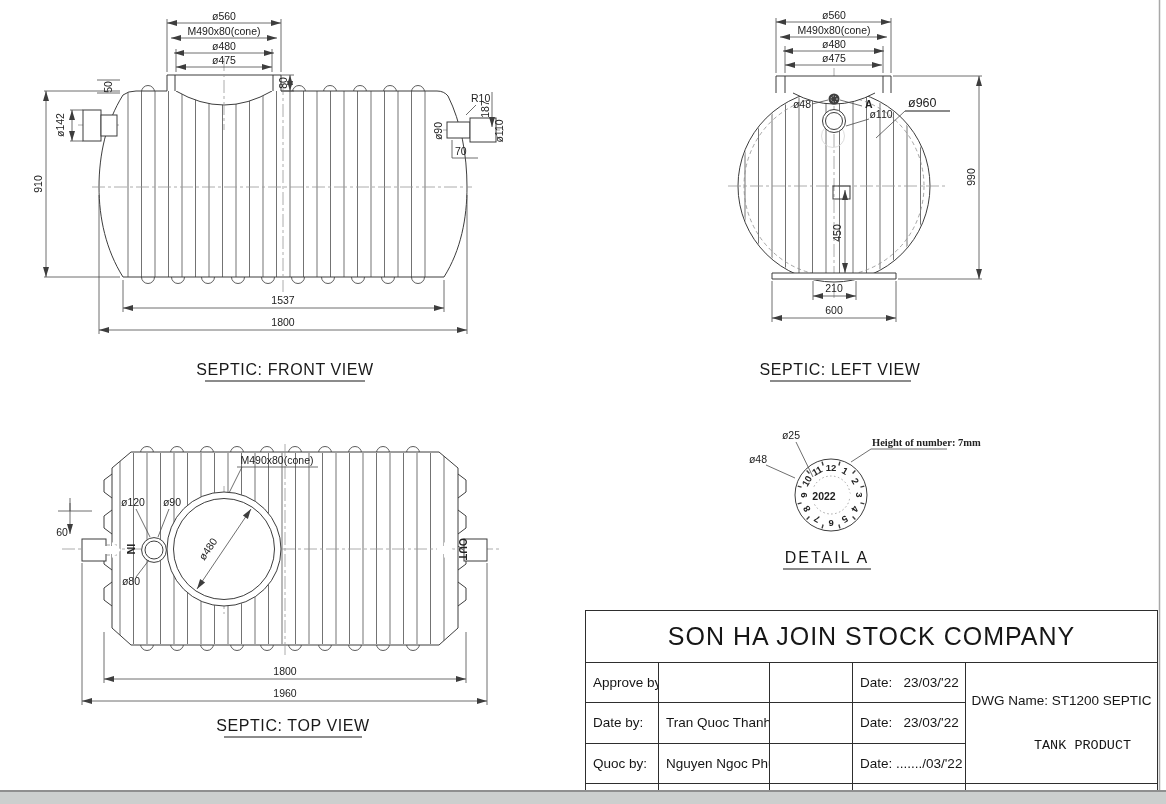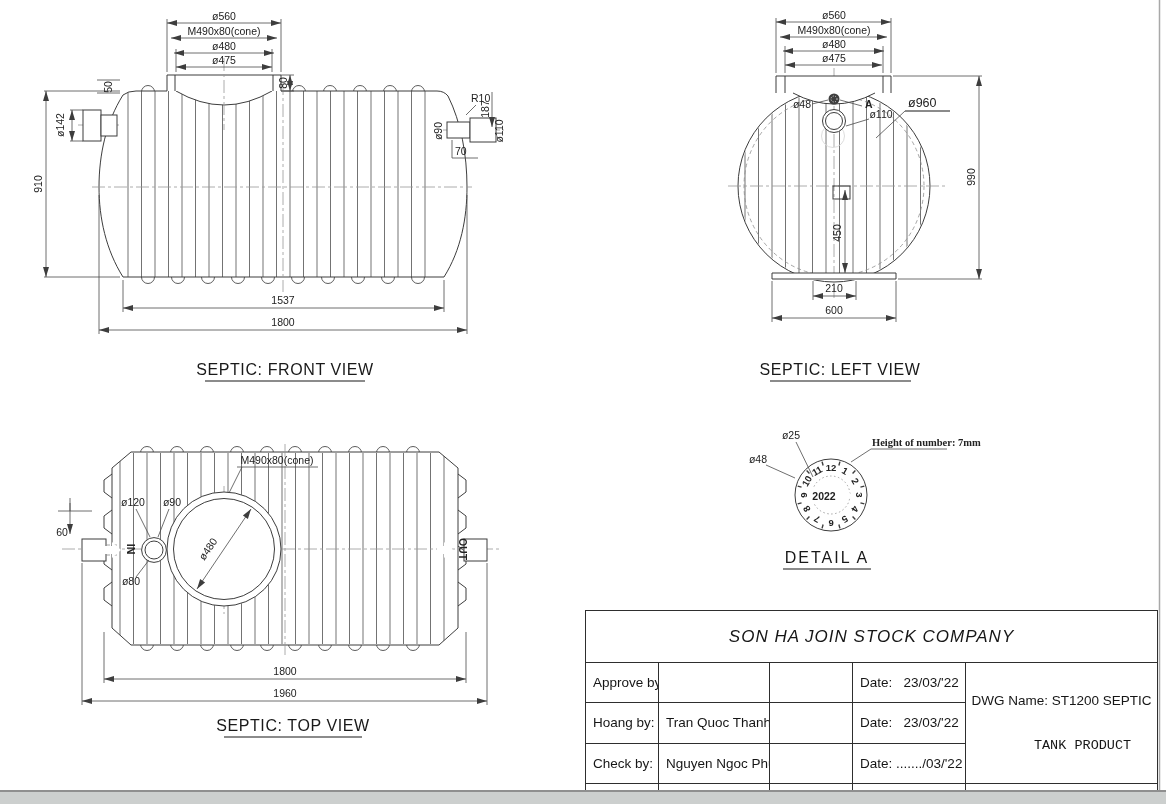--- a/index.html
+++ b/index.html
@@ -21,21 +21,21 @@
   .bold{font-weight:bold;}
   .serif{font-family:"Liberation Serif",serif;}
   .ttl{font:16px "Liberation Sans",sans-serif;fill:#191919;letter-spacing:.6px;text-anchor:middle;}
   .ul{stroke:#191919;stroke-width:1.1;}
   #dial-numbers text{font:bold 9.5px "Liberation Sans",sans-serif;fill:#222;}
   
   #tblock{position:absolute;left:585px;top:610px;width:572px;height:180px;}
   #tblock table{border-collapse:collapse;width:572px;height:180px;table-layout:fixed;
                 font-size:13.5px;color:#161616;}
   #tblock td{border:1px solid #2e2e2e;padding:0 0 0 7px;overflow:hidden;white-space:pre;vertical-align:middle;}
-  #tblock .hdr td{text-align:center;font-size:17px;letter-spacing:1px;padding:0;font-style:italic;}
+  #tblock .hdr td{text-align:center;font-size:25px;letter-spacing:1px;padding:0;}
   #tblock .dwg{text-align:center;padding:0;margin-left:28px;}
   #tblock .dwg .l2{padding-left:42px;font-family:Liberation Mono, monospace;}
   
   #bottomstrip{position:absolute;left:0;top:790px;width:1166px;height:14px;
                background:#cccfce;border-top:2px solid #8f8f8f;}
 </style>
 </head>
 <body>
 
 <div id="sheet">
@@ -387,27 +387,27 @@
       <td>Approve by:</td>
       <td></td>
       <td></td>
       <td>Date:   23/03/'22</td>
       <td colspan="2" rowspan="3" class="dwg">
         <div>DWG Name: ST1200 SEPTIC</div>
         <div class="l2">TANK PRODUCT</div>
       </td>
     </tr>
     <tr style="height:21px">
-      <td>Hoang by:</td>
+      <td>Date by:</td>
       <td>Tran Quoc Thanh</td>
       <td></td>
       <td>Date:   23/03/'22</td>
     </tr>
     <tr style="height:21px">
-      <td>Check by:</td>
+      <td>Quoc by:</td>
       <td>Nguyen Ngoc Phu</td>
       <td></td>
       <td>Date: ......./03/'22</td>
     </tr>
     <tr style="height:21px">
       <td>Approve by:</td>
       <td>Hoang Tuan Thanh</td>
       <td></td>
       <td>Date: ......./03/'22</td>
       <td colspan="2">Code no:</td>

